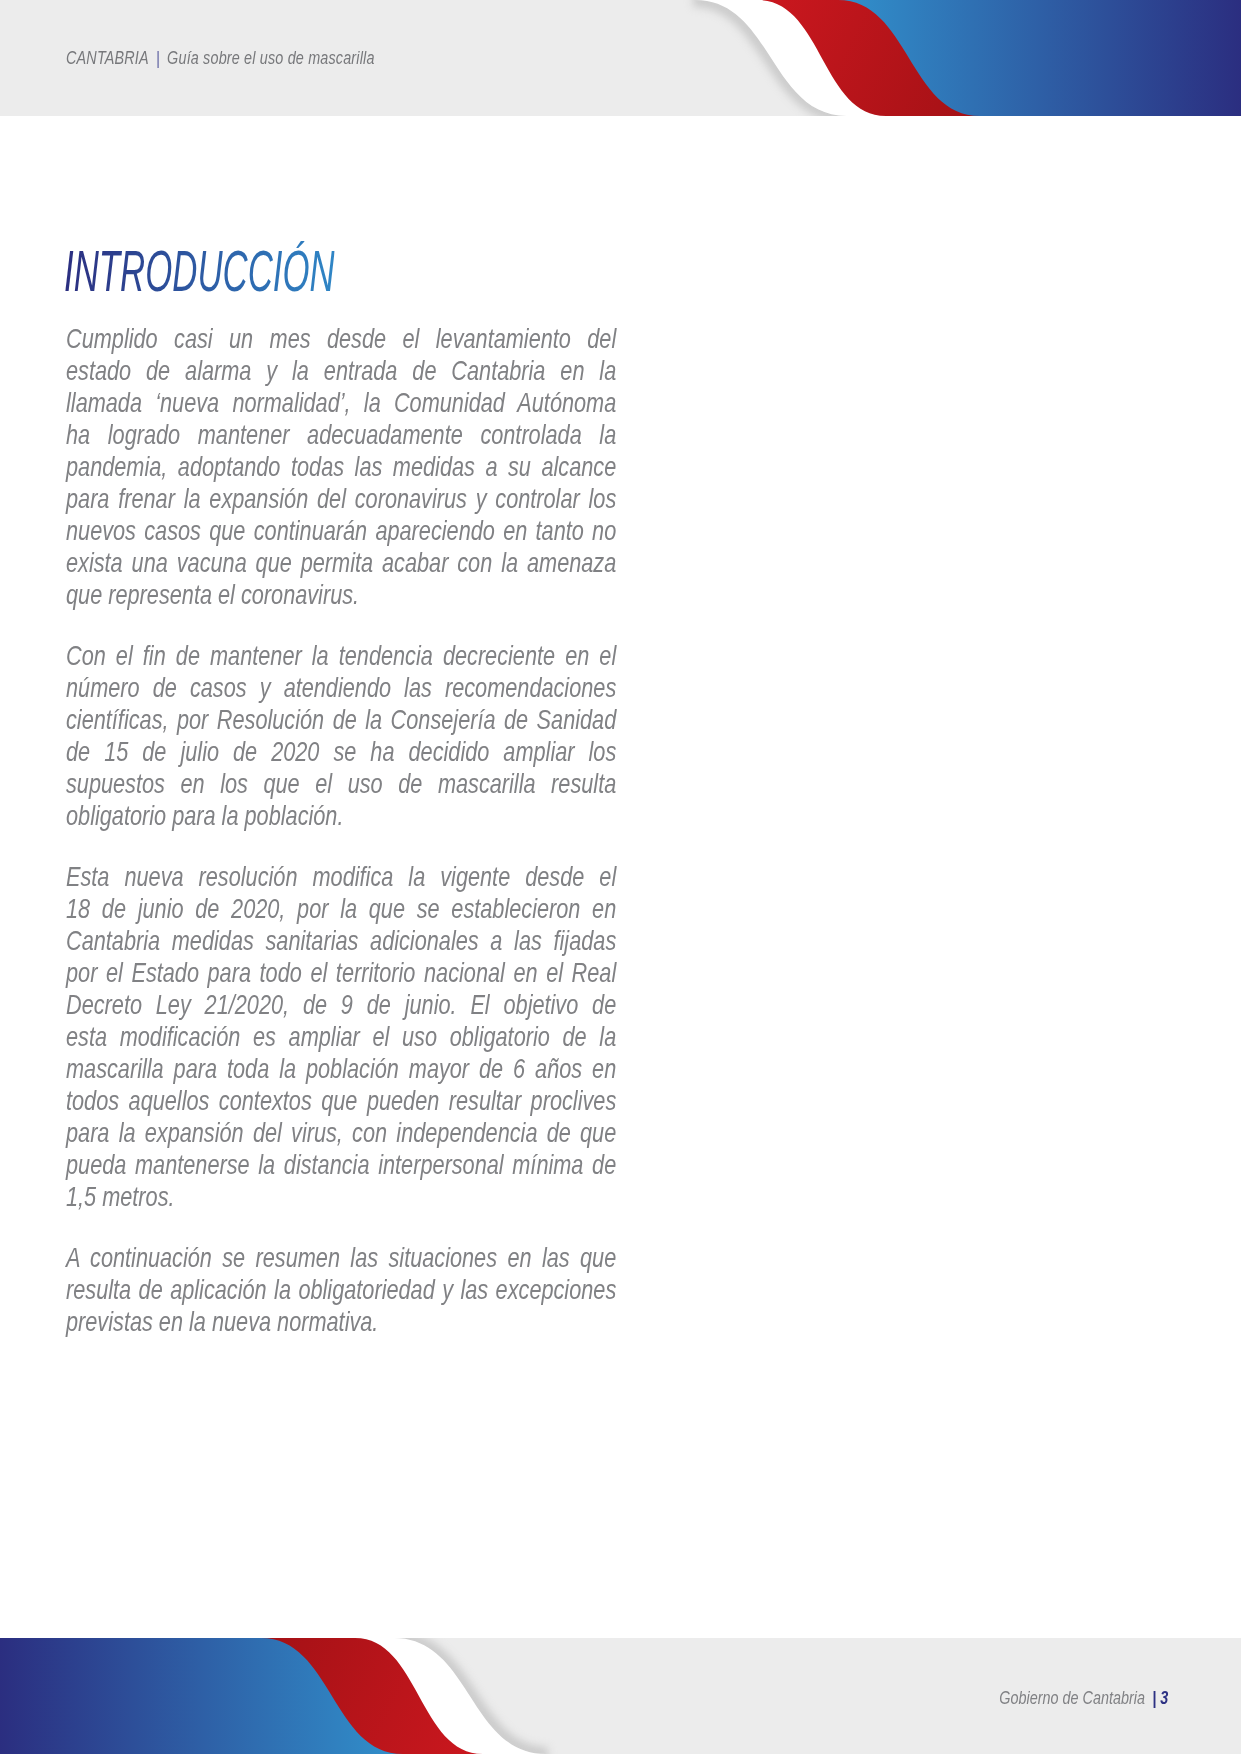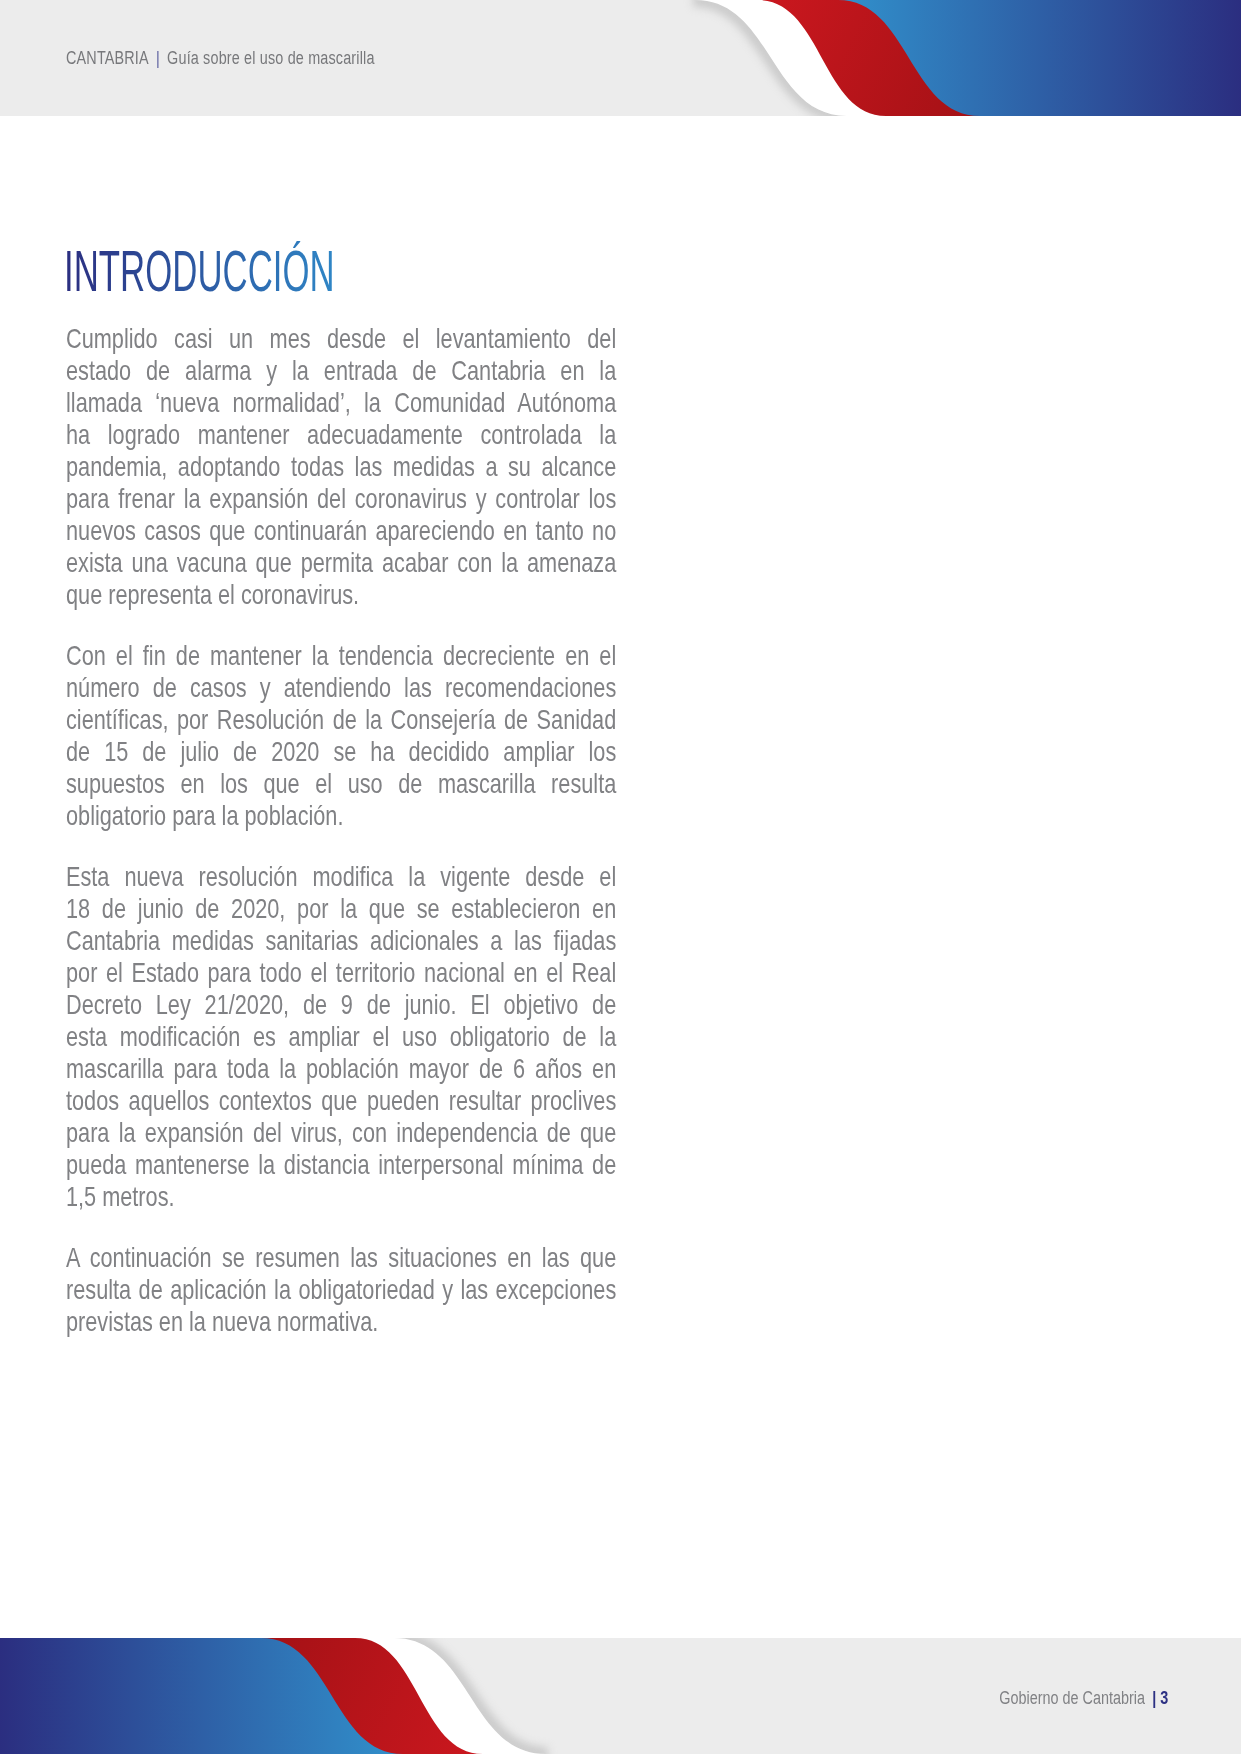--- a/index.html
+++ b/index.html
@@ -2,20 +2,21 @@
 <html><head>
 <meta charset="utf-8">
 <style>
   html,body{margin:0;padding:0;background:#ffffff;}
   .page{
     position:relative;
     width:1241px;height:1754px;
     background:#ffffff;
     overflow:hidden;
     font-family:"Liberation Sans", sans-serif;
+    font-style:italic;
   }
   
   .band{position:absolute;left:0;width:1241px;height:116px;}
   .band svg{display:block;width:1241px;height:116px;}
   .band.top{top:0;}
   .band.bottom{top:1638px;}
   .band.bottom svg{transform:rotate(180deg);}
   
   .header-text{
     position:absolute;left:66px;top:0;height:116px;

